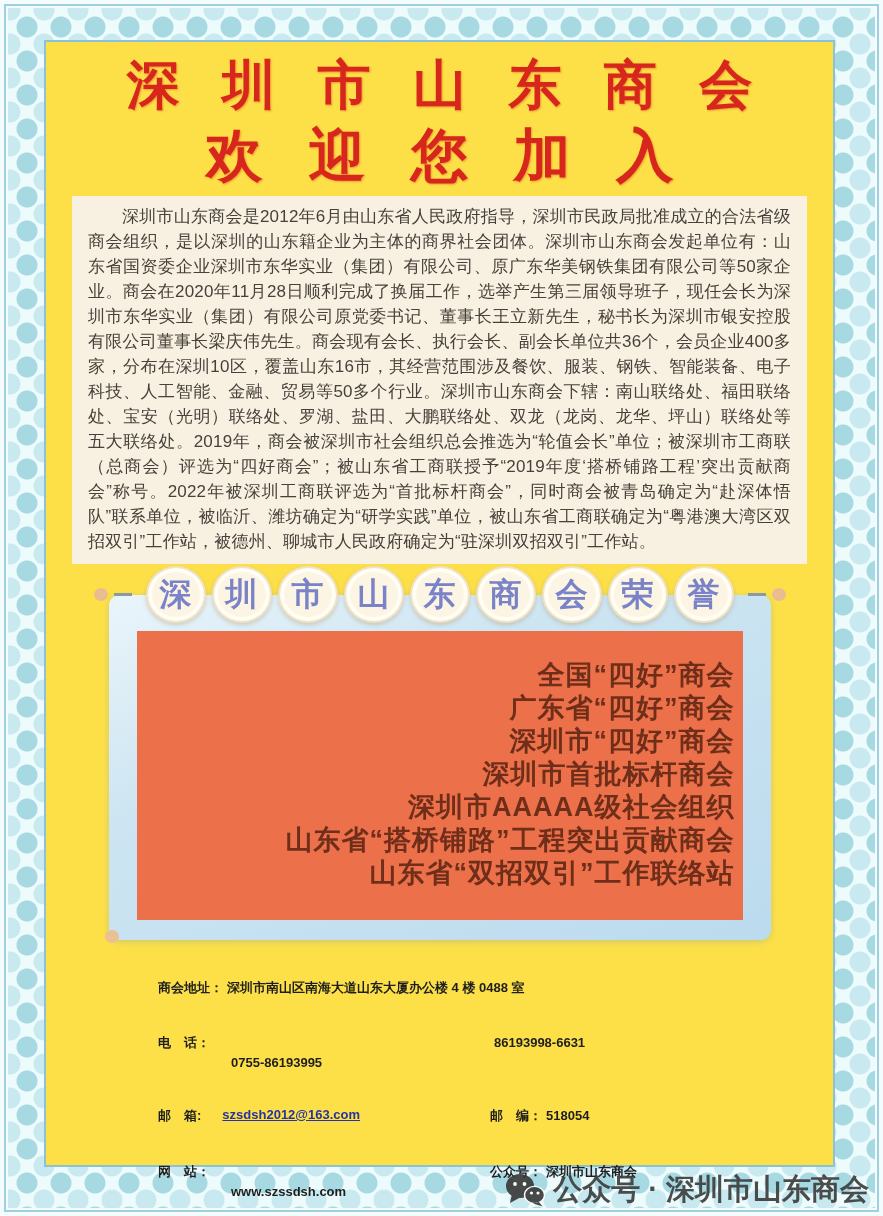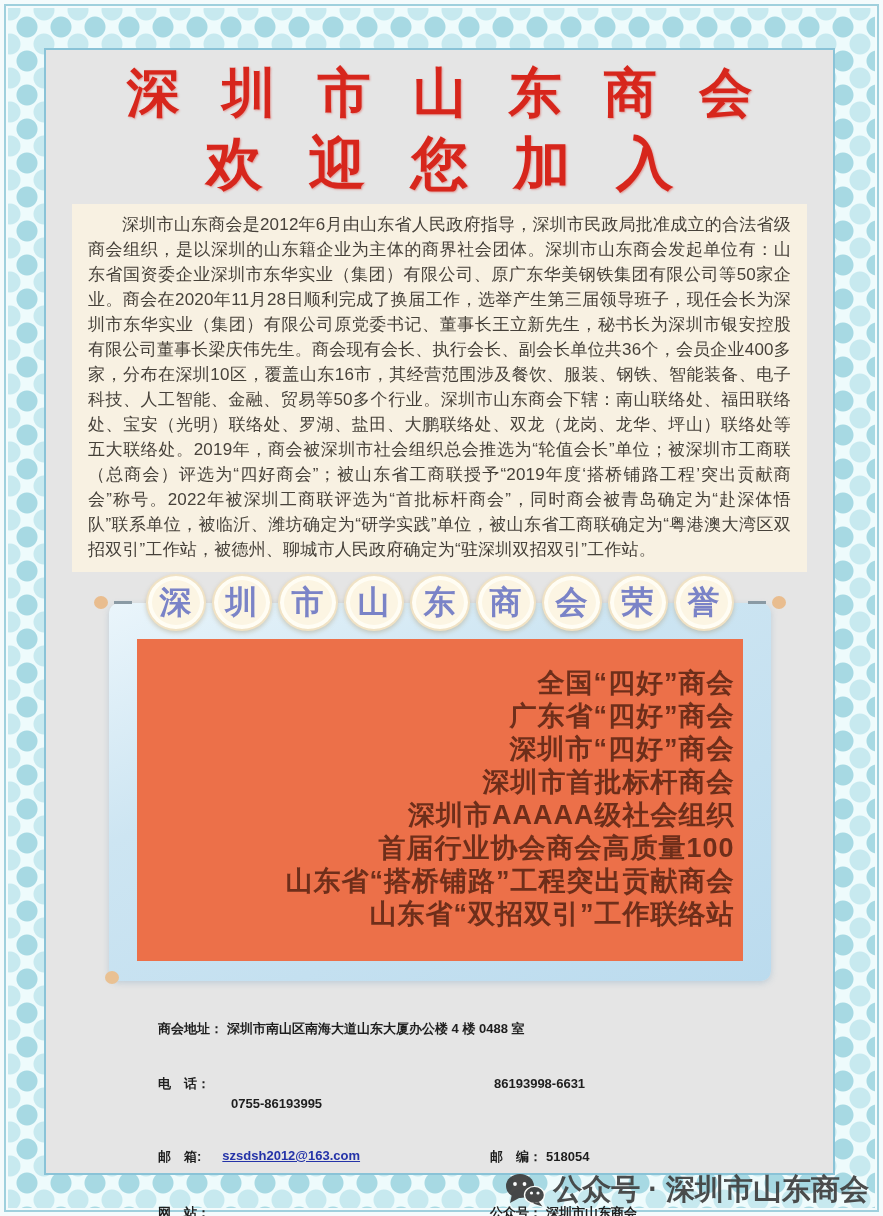--- a/index.html
+++ b/index.html
@@ -15,22 +15,22 @@
     position:absolute;inset:8px;
     background-color:#eefbfc;
     background-image:
       radial-gradient(circle,#a7d9e3 10px,rgba(167,217,227,0) 11px),
       radial-gradient(circle,#c7e9ef 10px,rgba(199,233,239,0) 11px);
     background-size:34px 34px,34px 34px;
     background-position:2px 2px,19px 19px;
   }
   
   .content{
-    position:absolute;left:44px;top:48px;width:791px;height:1127px;
-    background:#e5e5e5;border:2px solid #8ac3d7;box-sizing:border-box;
+    position:absolute;left:44px;top:40px;width:791px;height:1127px;
+    background:#fde047;border:2px solid #8ac3d7;box-sizing:border-box;
     display:flex;flex-direction:column;
   }
   
   .title-block{padding-top:12px;}
   .title-line{
     text-align:center;color:#d7261c;font-weight:bold;
     font-family:"Liberation Serif","DejaVu Serif",serif;
     text-shadow:1px 1px 2px rgba(214,38,28,.38);
   }
   .title-line.l1{font-size:53px;line-height:62px;}
@@ -130,21 +130,20 @@
         <span class="deco-dot"></span>
       </div>
       <div class="honor-panel">
         <span class="corner-dot bl"></span>
         <div class="honor-box">
             <div class="honor-item">全国“四好”商会</div>
             <div class="honor-item">广东省“四好”商会</div>
             <div class="honor-item">深圳市“四好”商会</div>
             <div class="honor-item">深圳市首批标杆商会</div>
             <div class="honor-item">深圳市AAAAA级社会组织</div>
-            <div class="honor-item">首届行业协会商会高质量100</div>
             <div class="honor-item">山东省“搭桥铺路”工程突出贡献商会</div>
             <div class="honor-item">山东省“双招双引”工作联络站</div>
           </div>
       </div>
     </div>
 
     <div class="contact">
       <div class="contact-row">
         <span class="c-label">商会地址：</span>
         <span class="c-val">深圳市南山区南海大道山东大厦办公楼 4 楼 0488 室</span>

